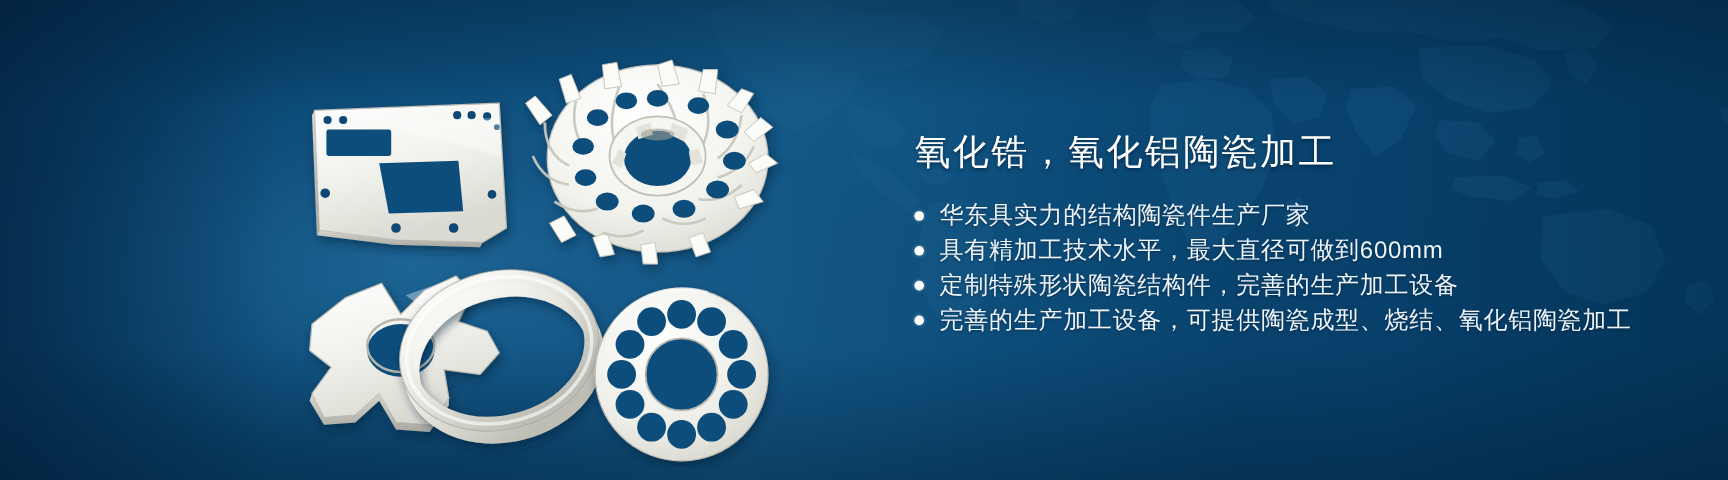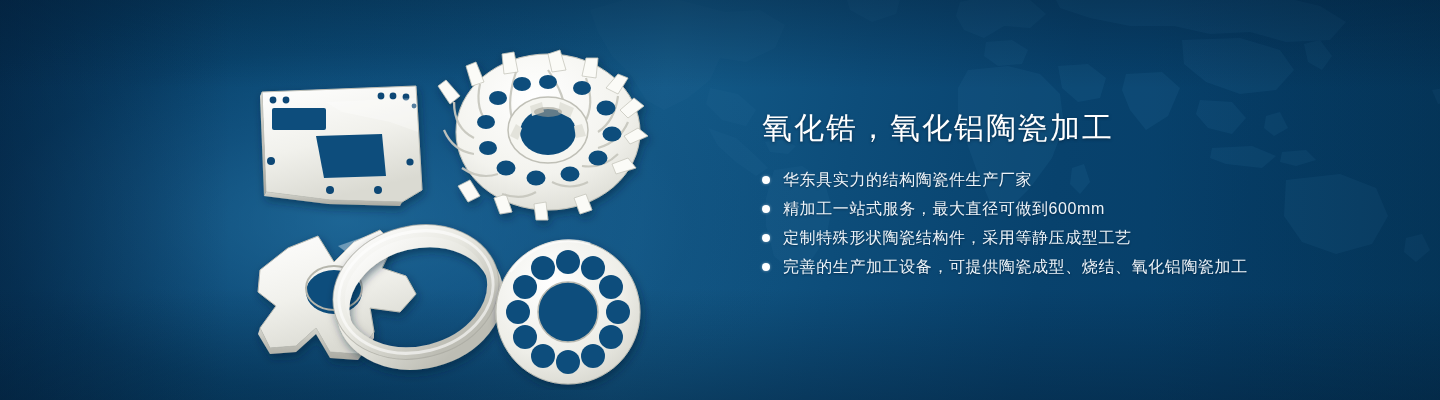--- a/index.html
+++ b/index.html
@@ -104,21 +104,21 @@
     width: 8px;
     height: 8px;
     border-radius: 50%;
     background: #ffffff;
     flex: 0 0 8px;
     margin-right: 13px;
     box-shadow: 0 0 3px rgba(255,255,255,0.45);
   }
   .bullet-text {
     color: #eef4f9;
-    font-size: 16px;
+    font-size: 20px;
     line-height: 20px;
     letter-spacing: 0.6px;
     white-space: nowrap;
     text-shadow: 0 1px 2px rgba(0,20,40,0.5);
   }
 </style>
 </head>
 <body>
 
 <div id="banner">
@@ -347,25 +347,25 @@
   <div class="text-block">
     <h1 class="headline">氧化锆，氧化铝陶瓷加工</h1>
 
     <ul class="bullets">
       <li class="bullet">
         <span class="bullet-dot"></span>
         <span class="bullet-text">华东具实力的结构陶瓷件生产厂家</span>
       </li>
       <li class="bullet">
         <span class="bullet-dot"></span>
-        <span class="bullet-text">精加工一站式服务，最大直径可做到600mm</span>
+        <span class="bullet-text">具有精加工技术水平，最大直径可做到600mm</span>
       </li>
       <li class="bullet">
         <span class="bullet-dot"></span>
-        <span class="bullet-text">定制特殊形状陶瓷结构件，采用等静压成型工艺</span>
+        <span class="bullet-text">定制特殊形状陶瓷结构件，完善的生产加工设备</span>
       </li>
       <li class="bullet">
         <span class="bullet-dot"></span>
         <span class="bullet-text">完善的生产加工设备，可提供陶瓷成型、烧结、氧化铝陶瓷加工</span>
       </li>
     </ul>
   </div>
 
 </div>
 

